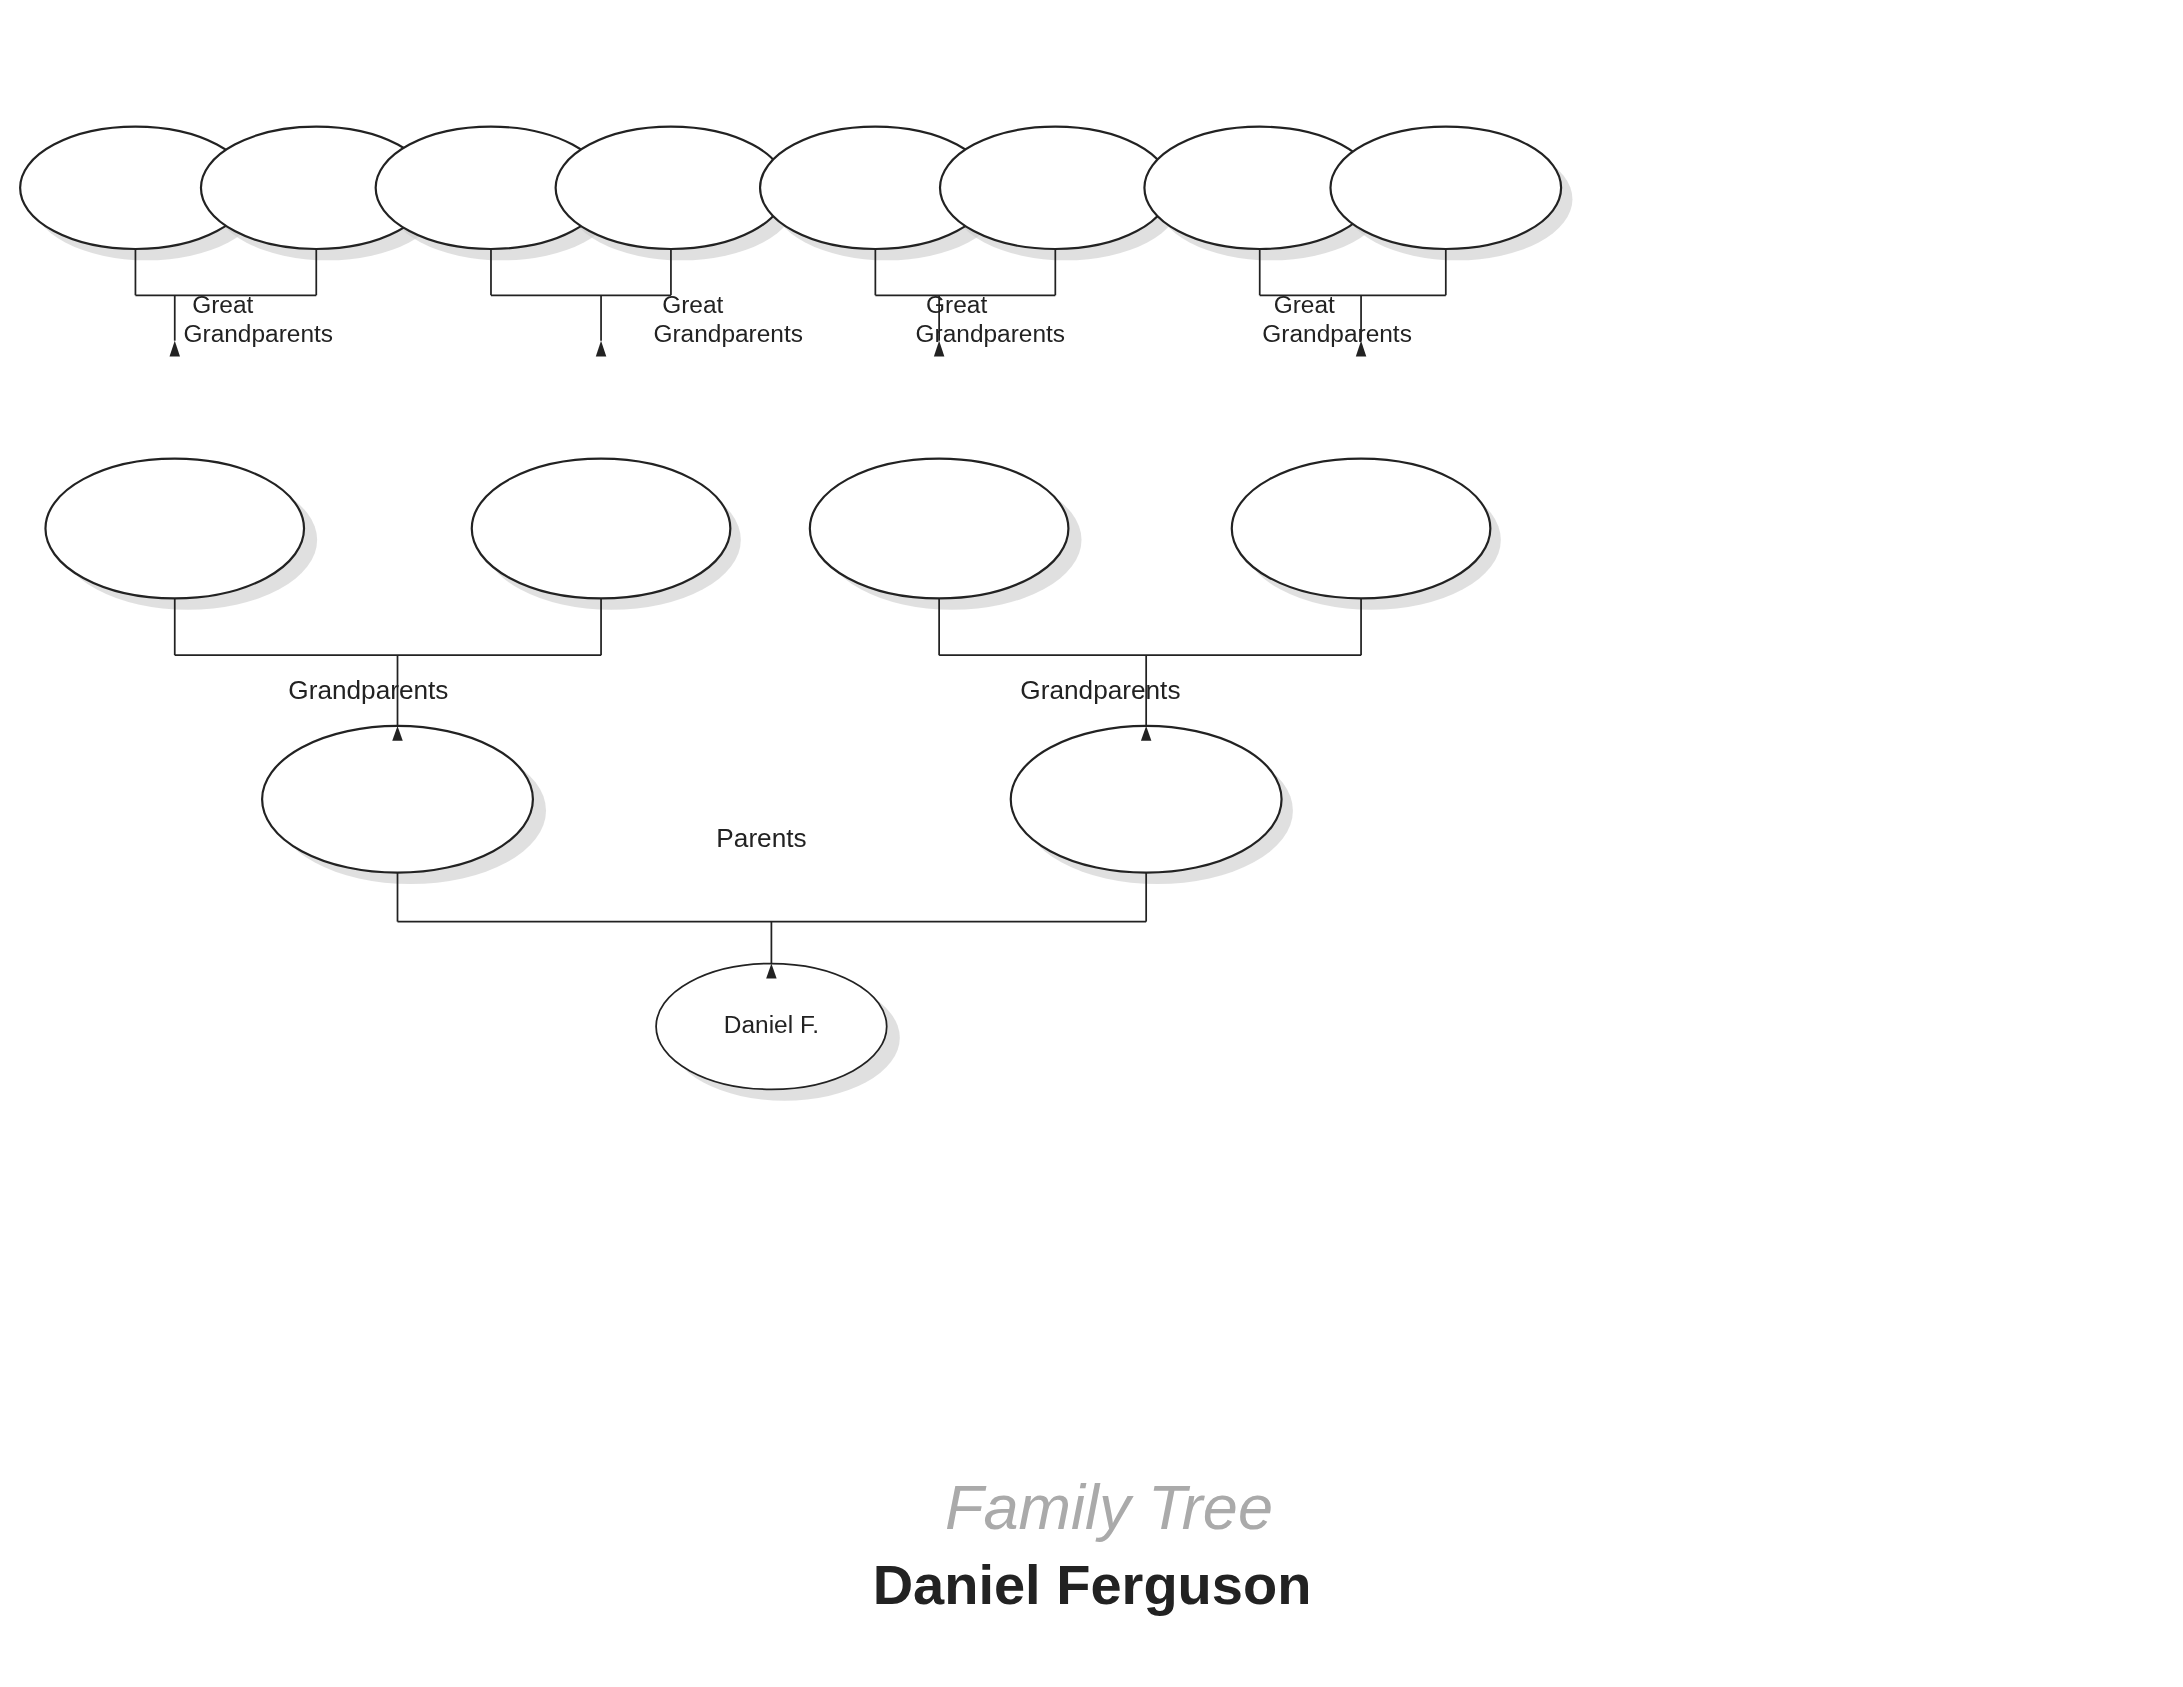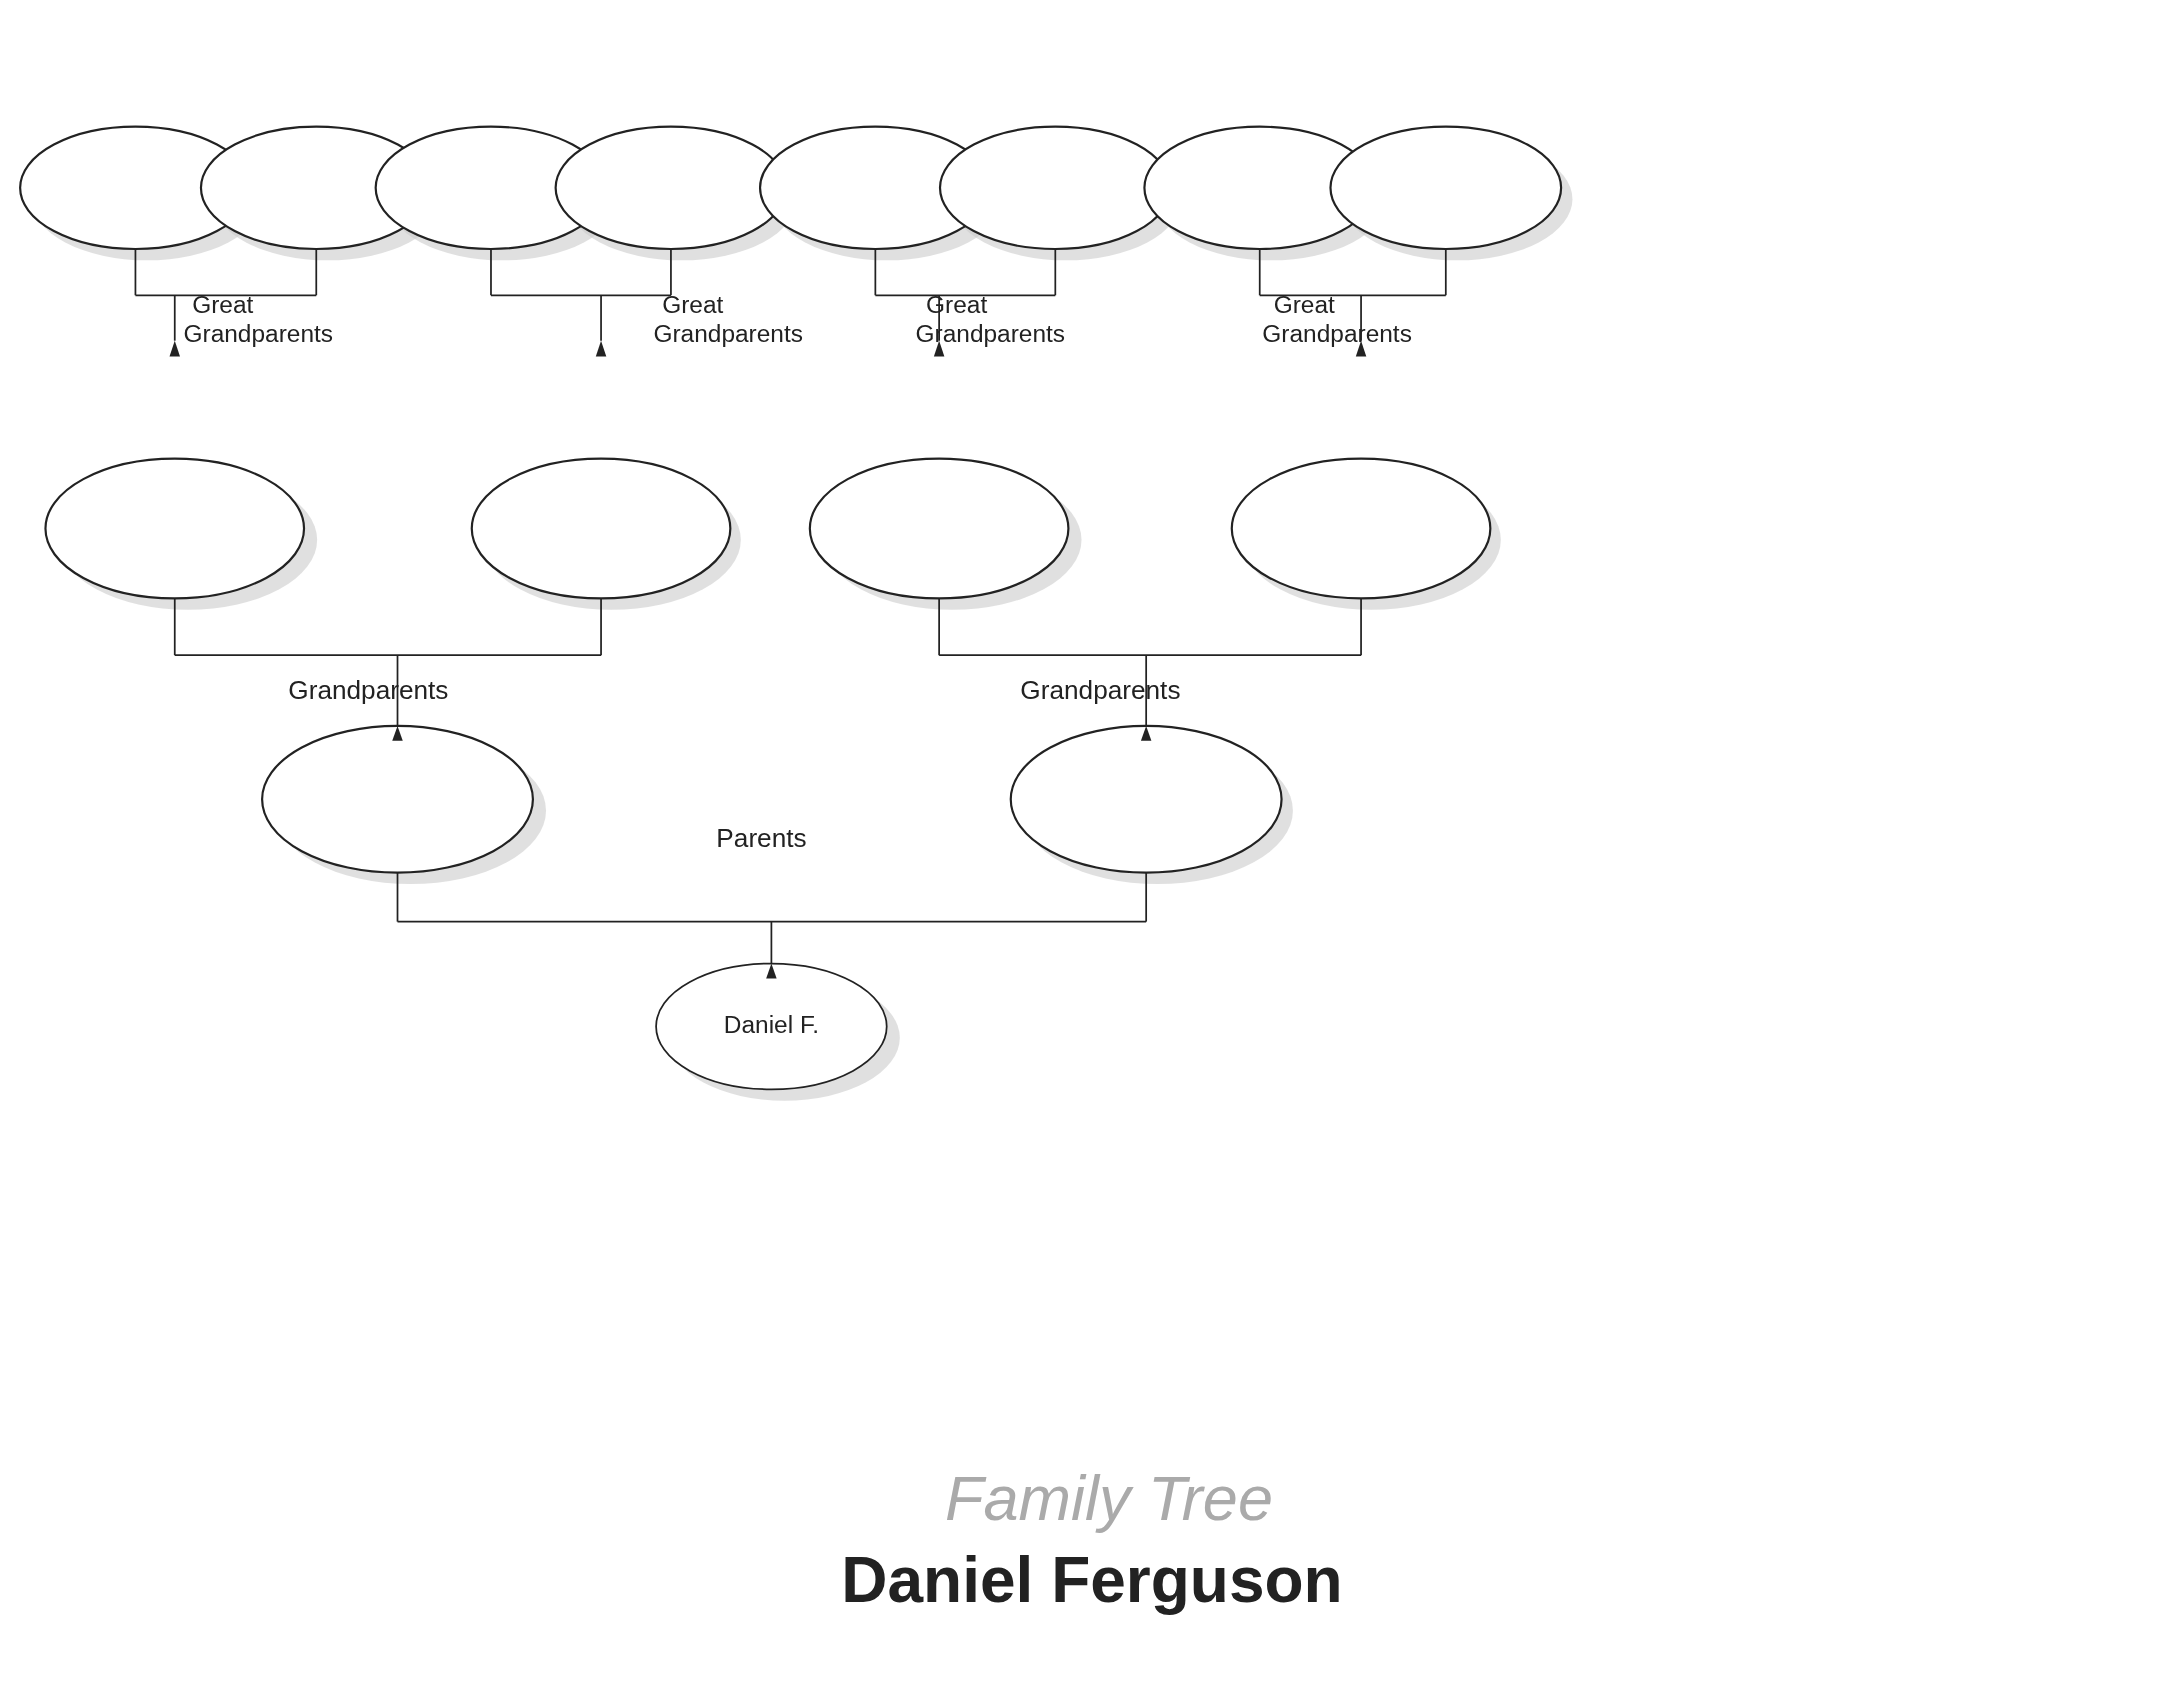--- a/index.html
+++ b/index.html
@@ -31,21 +31,21 @@
     .footer-subtitle {
       font-size: 63px;
       color: #aaa;
       font-family: Arial, sans-serif;
       font-style: italic;
       margin-bottom: 8.7px;
       padding-left: 34px;
     }
 
     .footer-title {
-      font-size: 64px;
+      font-size: 56px;
       color: #222;
       font-family: Arial, sans-serif;
       font-weight: bold;
     }
   </style>
 </head>
 <body>
 
 <svg class="tree-svg" xmlns="http://www.w3.org/2000/svg" viewBox="0 0 2500 1400" width="2184" height="1223">
 

